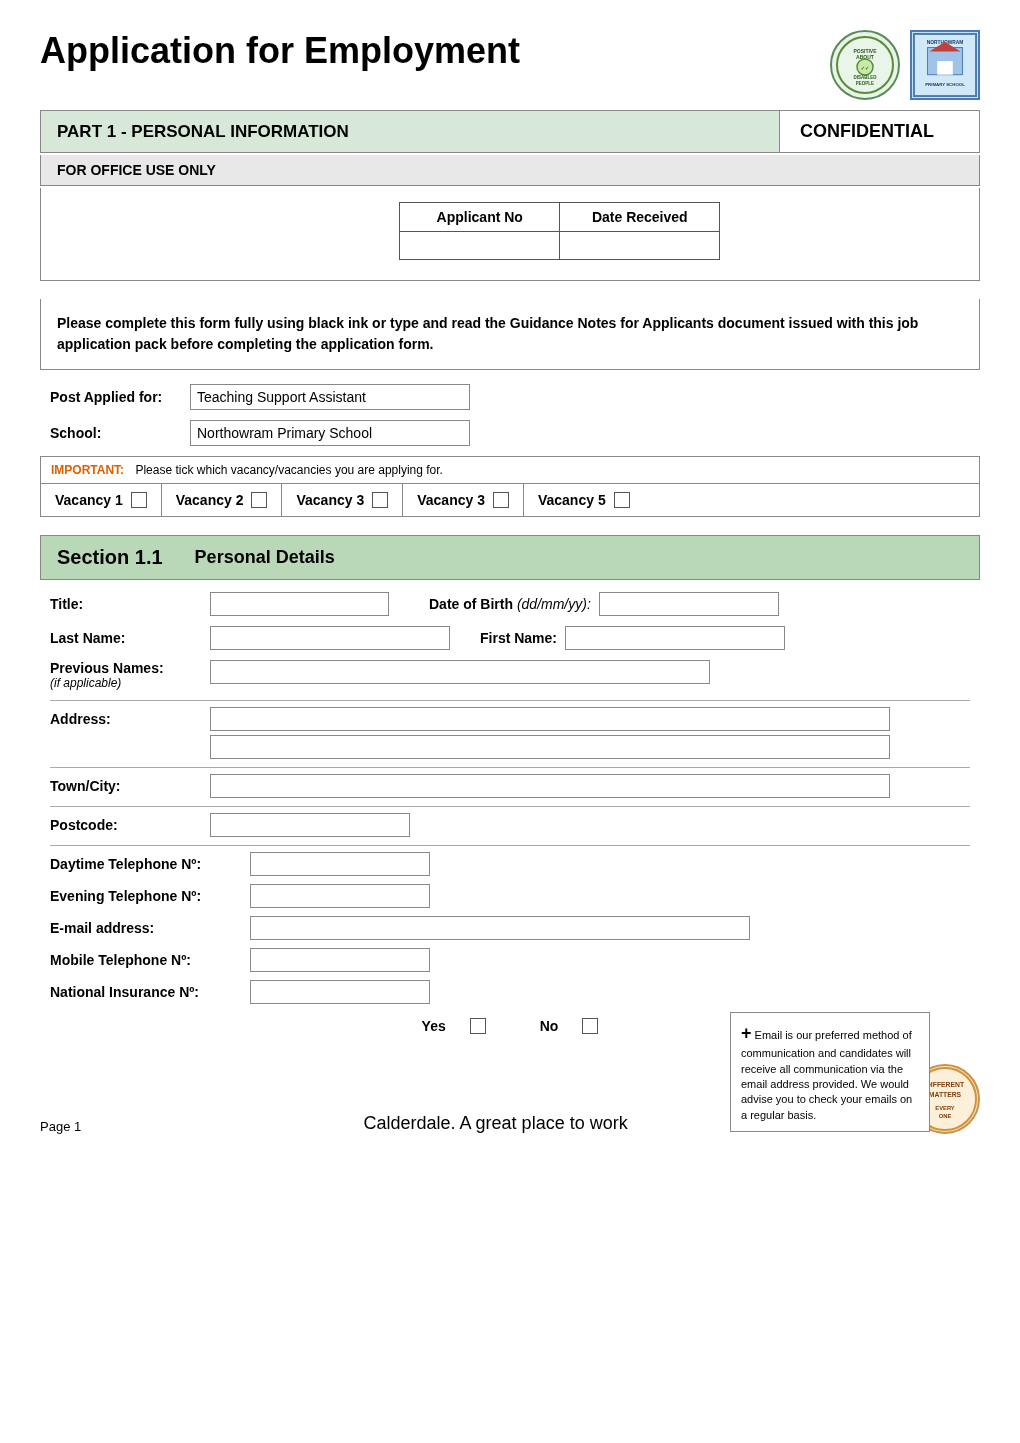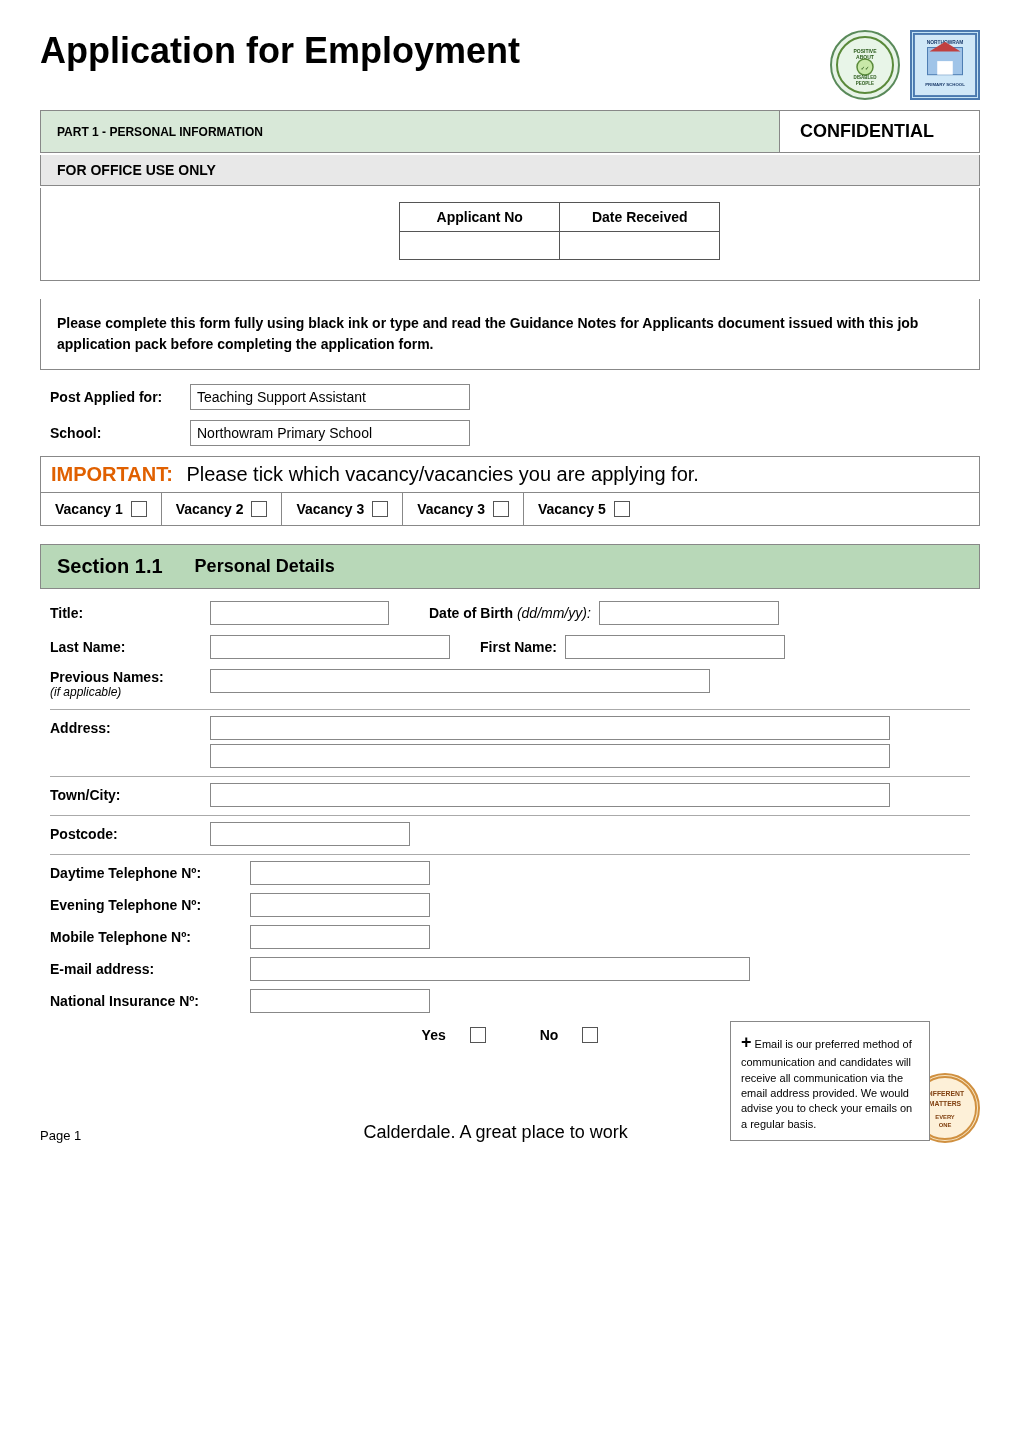--- a/index.html
+++ b/index.html
@@ -58,21 +58,21 @@
     .part1-bar {
       display: flex;
       align-items: stretch;
       border: 1.5px solid #888;
       margin-bottom: 2px;
     }
     .part1-left {
       flex: 1;
       background: #d8e8d8;
       padding: 10px 16px;
-      font-size: 12px;
+      font-size: 17px;
       font-weight: bold;
       display: flex;
       align-items: center;
     }
     .part1-right {
       background: #fff;
       border-left: 1.5px solid #888;
       padding: 10px 20px;
       font-size: 18px;
       font-weight: bold;
@@ -138,21 +138,21 @@
       border: 1px solid #888;
       height: 26px;
       min-width: 280px;
       background: #fff;
     }
     .important-bar {
       border: 1.5px solid #888;
       border-top: 1.5px solid #888;
       margin-bottom: 0;
       padding: 6px 10px;
-      font-size: 20px;
+      font-size: 12px;
     }
     .important-label {
       color: #e06000;
       font-weight: bold;
     }
     .vacancy-bar {
       display: flex;
       align-items: center;
       border: 1.5px solid #888;
       border-top: none;
@@ -530,27 +530,27 @@
         <span class="tel-label">Daytime Telephone Nº:</span>
         <input type="text" class="tel-input" style="">
       </div>
 
       <div class="tel-row">
         <span class="tel-label">Evening Telephone Nº:</span>
         <input type="text" class="tel-input" style="">
       </div>
 
       <div class="tel-row">
+        <span class="tel-label">E-mail address:</span>
+        <input type="text" class="email-input" style="">
+      </div>
+
+      <div class="tel-row">
         <span class="tel-label">Mobile Telephone Nº:</span>
         <input type="text" class="tel-input" style="">
-      </div>
-
-      <div class="tel-row">
-        <span class="tel-label">E-mail address:</span>
-        <input type="text" class="email-input" style="">
       </div>
 
       <div class="tel-row">
         <span class="tel-label">National Insurance Nº:</span>
         <input type="text" class="tel-input" style="">
       </div>
     </div>
 
     <div class="right-note-box">
       <span class="right-note-plus">+</span>

